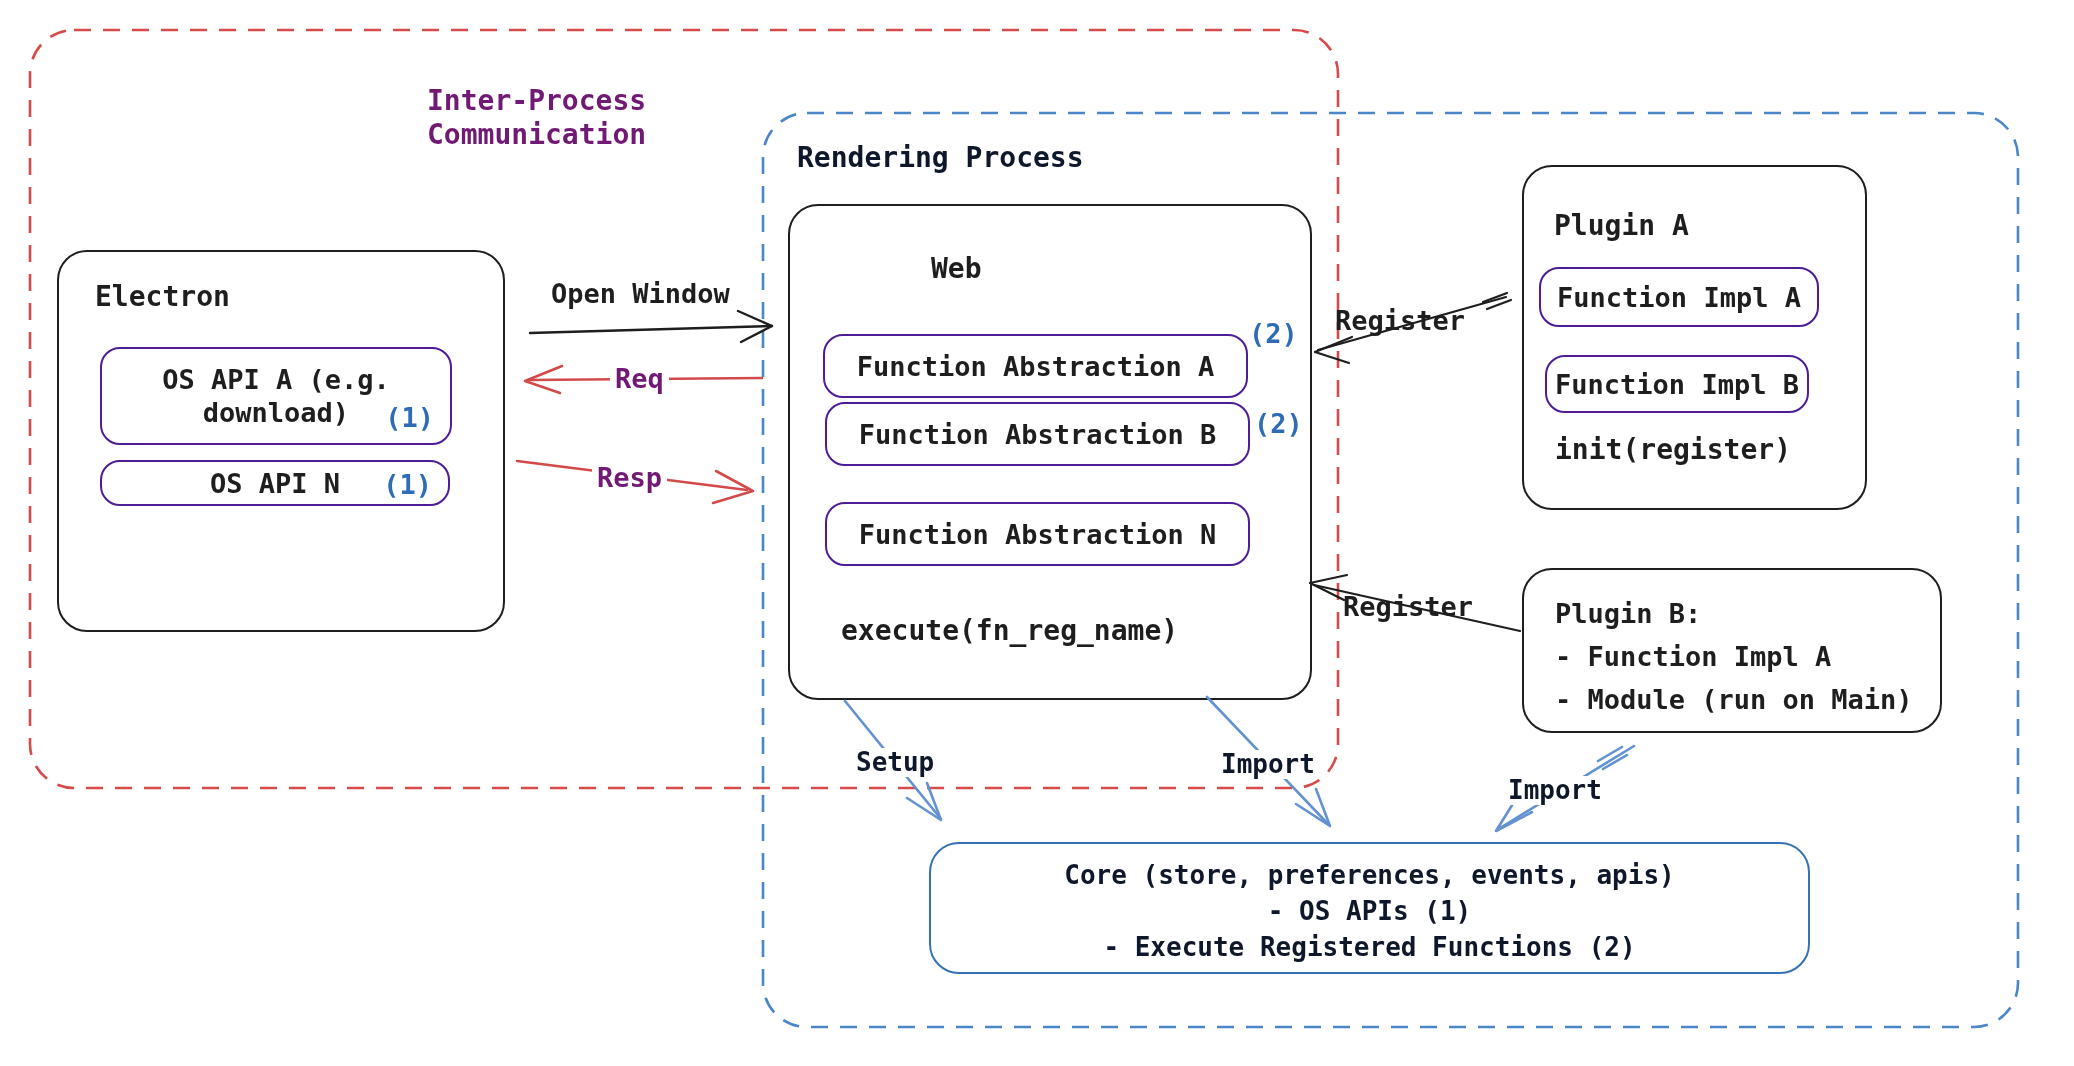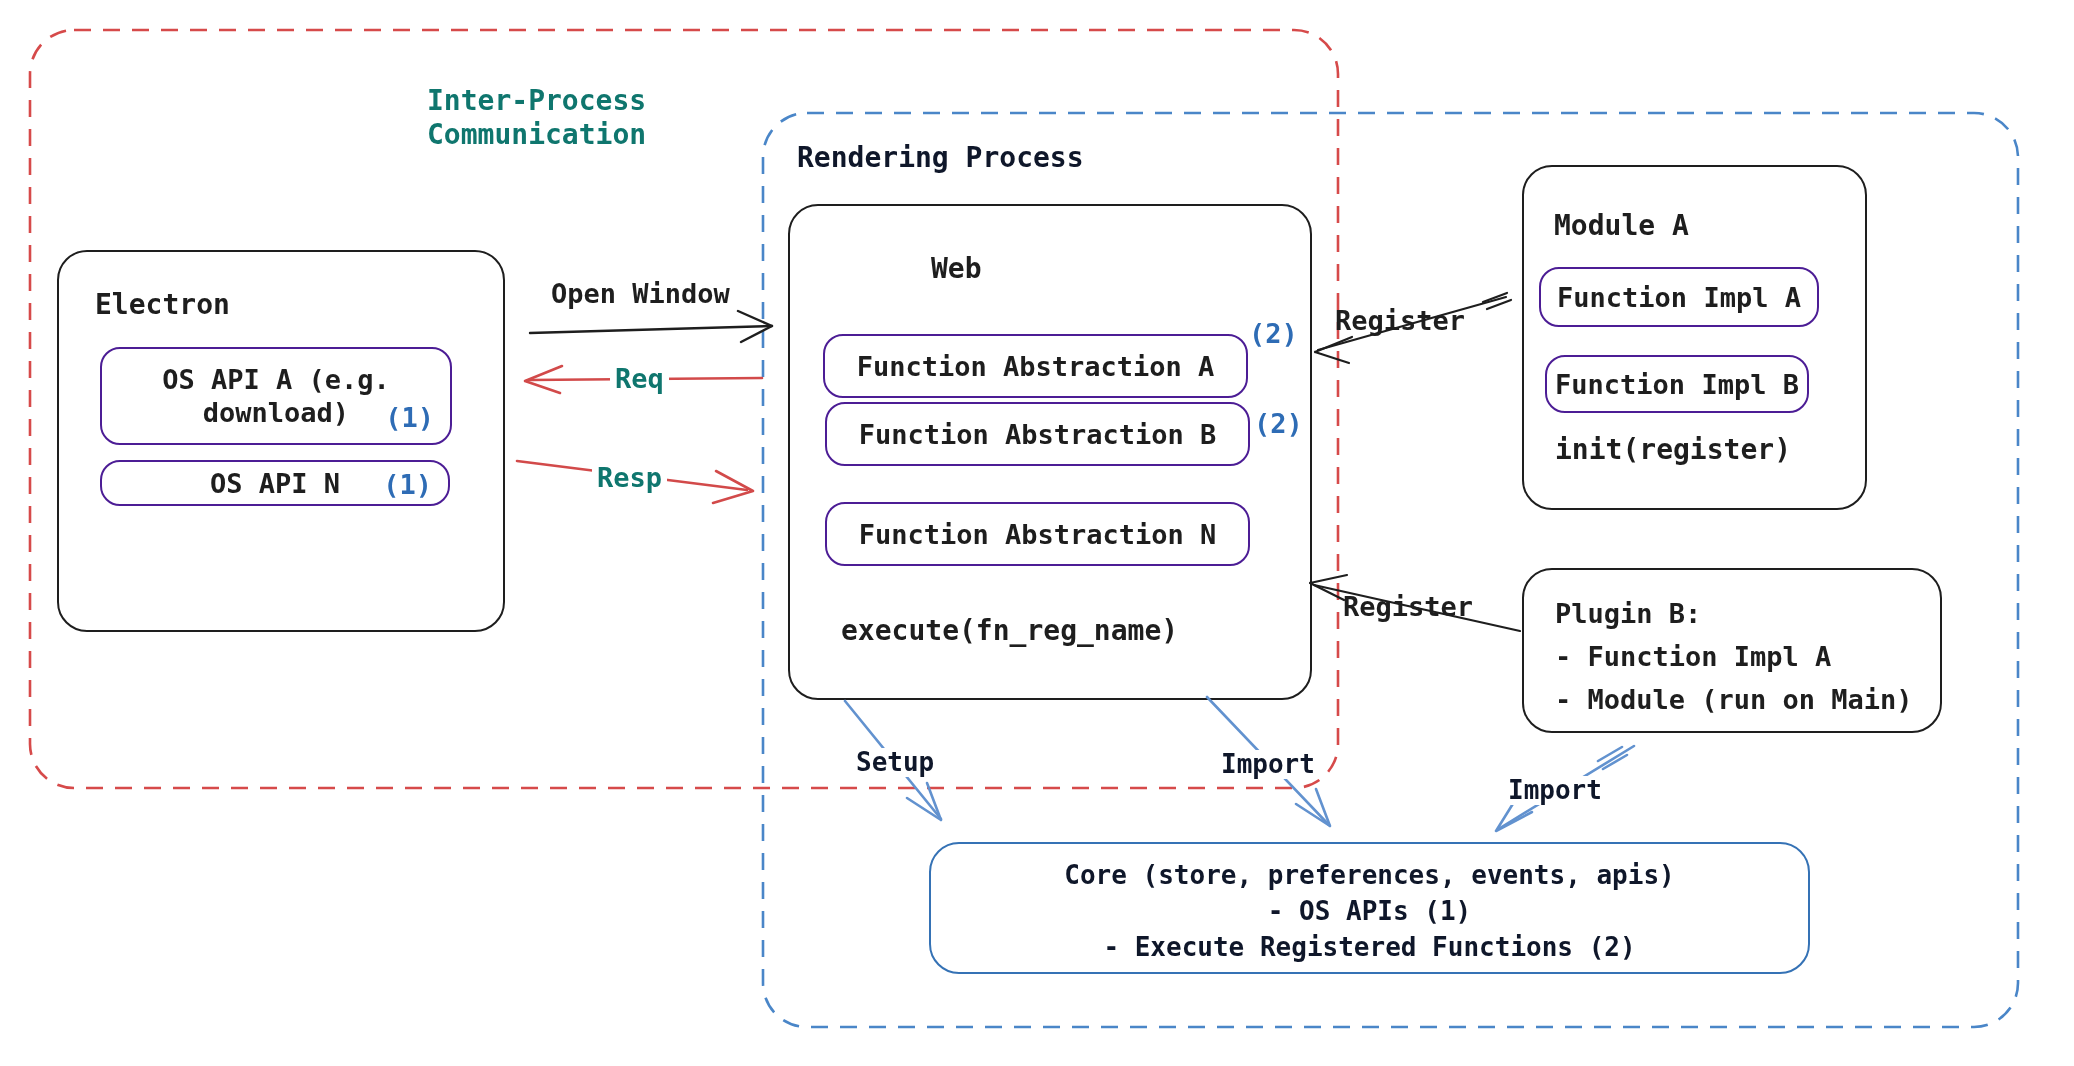--- a/index.html
+++ b/index.html
@@ -8,21 +8,21 @@
     font-family:"DejaVu Sans Mono","Liberation Mono",monospace;
     color:#1e1e1e;background:#ffffff;
   }
   .box{position:absolute;background:#fff;border:2.5px solid #1e1e1e;border-radius:30px;box-sizing:border-box;}
   .ibox{position:absolute;background:#fff;border:2px solid #4c1d95;border-radius:20px;box-sizing:border-box;
         display:flex;align-items:center;justify-content:center;font-size:27px;font-weight:bold;white-space:pre-line;text-align:center;}
   .lbl{position:absolute;font-weight:bold;font-size:28px;white-space:pre-line;}
   .tag{position:absolute;color:#2e6cb5;font-weight:bold;font-size:27px;}
   .arrowlbl{position:absolute;font-weight:bold;font-size:27px;z-index:6;line-height:1.1;}
   .whitebg{background:#ffffff;padding:0 5px;}
-  .red{color:#0f766e;}
+  .red{color:#701a75;}
   .blue{color:#0f172a;}
   svg.overlay{position:absolute;left:0;top:0;z-index:5;pointer-events:none;}
   .boxtitle{position:absolute;font-weight:bold;font-size:28px;}
 </style>
 </head>
 <body>
 
 <div class="stage">
 
   <svg class="overlay" width="2074" height="1066" viewBox="0 0 2074 1066">
@@ -72,21 +72,21 @@
       <path d="M1532 812 L1496 831 M1519 794 L1496 831"></path>
       <path d="M1598 761 L1622 747 M1603 769 L1627 755"></path>
     </g>
   </svg>
 
   <div class="lbl red" style="left:427px;top:84px;line-height:34px;">Inter-Process
 Communication</div>
   <div class="lbl blue" style="left:797px;top:141px;">Rendering Process</div>
 
   <div class="box" style="left:57px;top:250px;width:448px;height:382px;">
-    <div class="boxtitle" style="left:36px;top:36px;text-align:right;">Electron</div>
+    <div class="boxtitle" style="left:36px;top:28px;text-align:right;">Electron</div>
     <div class="ibox" style="left:41px;top:95px;width:352px;height:98px;line-height:33px;align-items:center;">
       <span>OS API A (e.g.
 download)</span>
       <span class="tag" style="right:16px;top:52px;">(1)</span>
     </div>
     <div class="ibox" style="left:41px;top:208px;width:350px;height:46px;">
       <span>OS API N</span>
       <span class="tag" style="right:16px;top:7px;">(1)</span>
     </div>
   </div>
@@ -101,21 +101,21 @@
       <span>Function Abstraction B</span>
     </div>
     <div class="tag" style="left:464px;top:202px;">(2)</div>
     <div class="ibox" style="left:35px;top:296px;width:425px;height:64px;">
       <span>Function Abstraction N</span>
     </div>
     <div class="boxtitle" style="left:51px;top:408px;">execute(fn_reg_name)</div>
   </div>
 
   <div class="box" style="left:1522px;top:165px;width:345px;height:345px;">
-    <div class="boxtitle" style="left:30px;top:42px;">Module A</div>
+    <div class="boxtitle" style="left:30px;top:42px;">Plugin A</div>
     <div class="ibox" style="left:15px;top:100px;width:280px;height:60px;">
       <span>Function Impl A</span>
     </div>
     <div class="ibox" style="left:21px;top:188px;width:264px;height:58px;">
       <span>Function Impl B</span>
     </div>
     <div class="boxtitle" style="left:31px;top:266px;">init(register)</div>
   </div>
 
   <div class="box" style="left:1522px;top:568px;width:420px;height:165px;">

